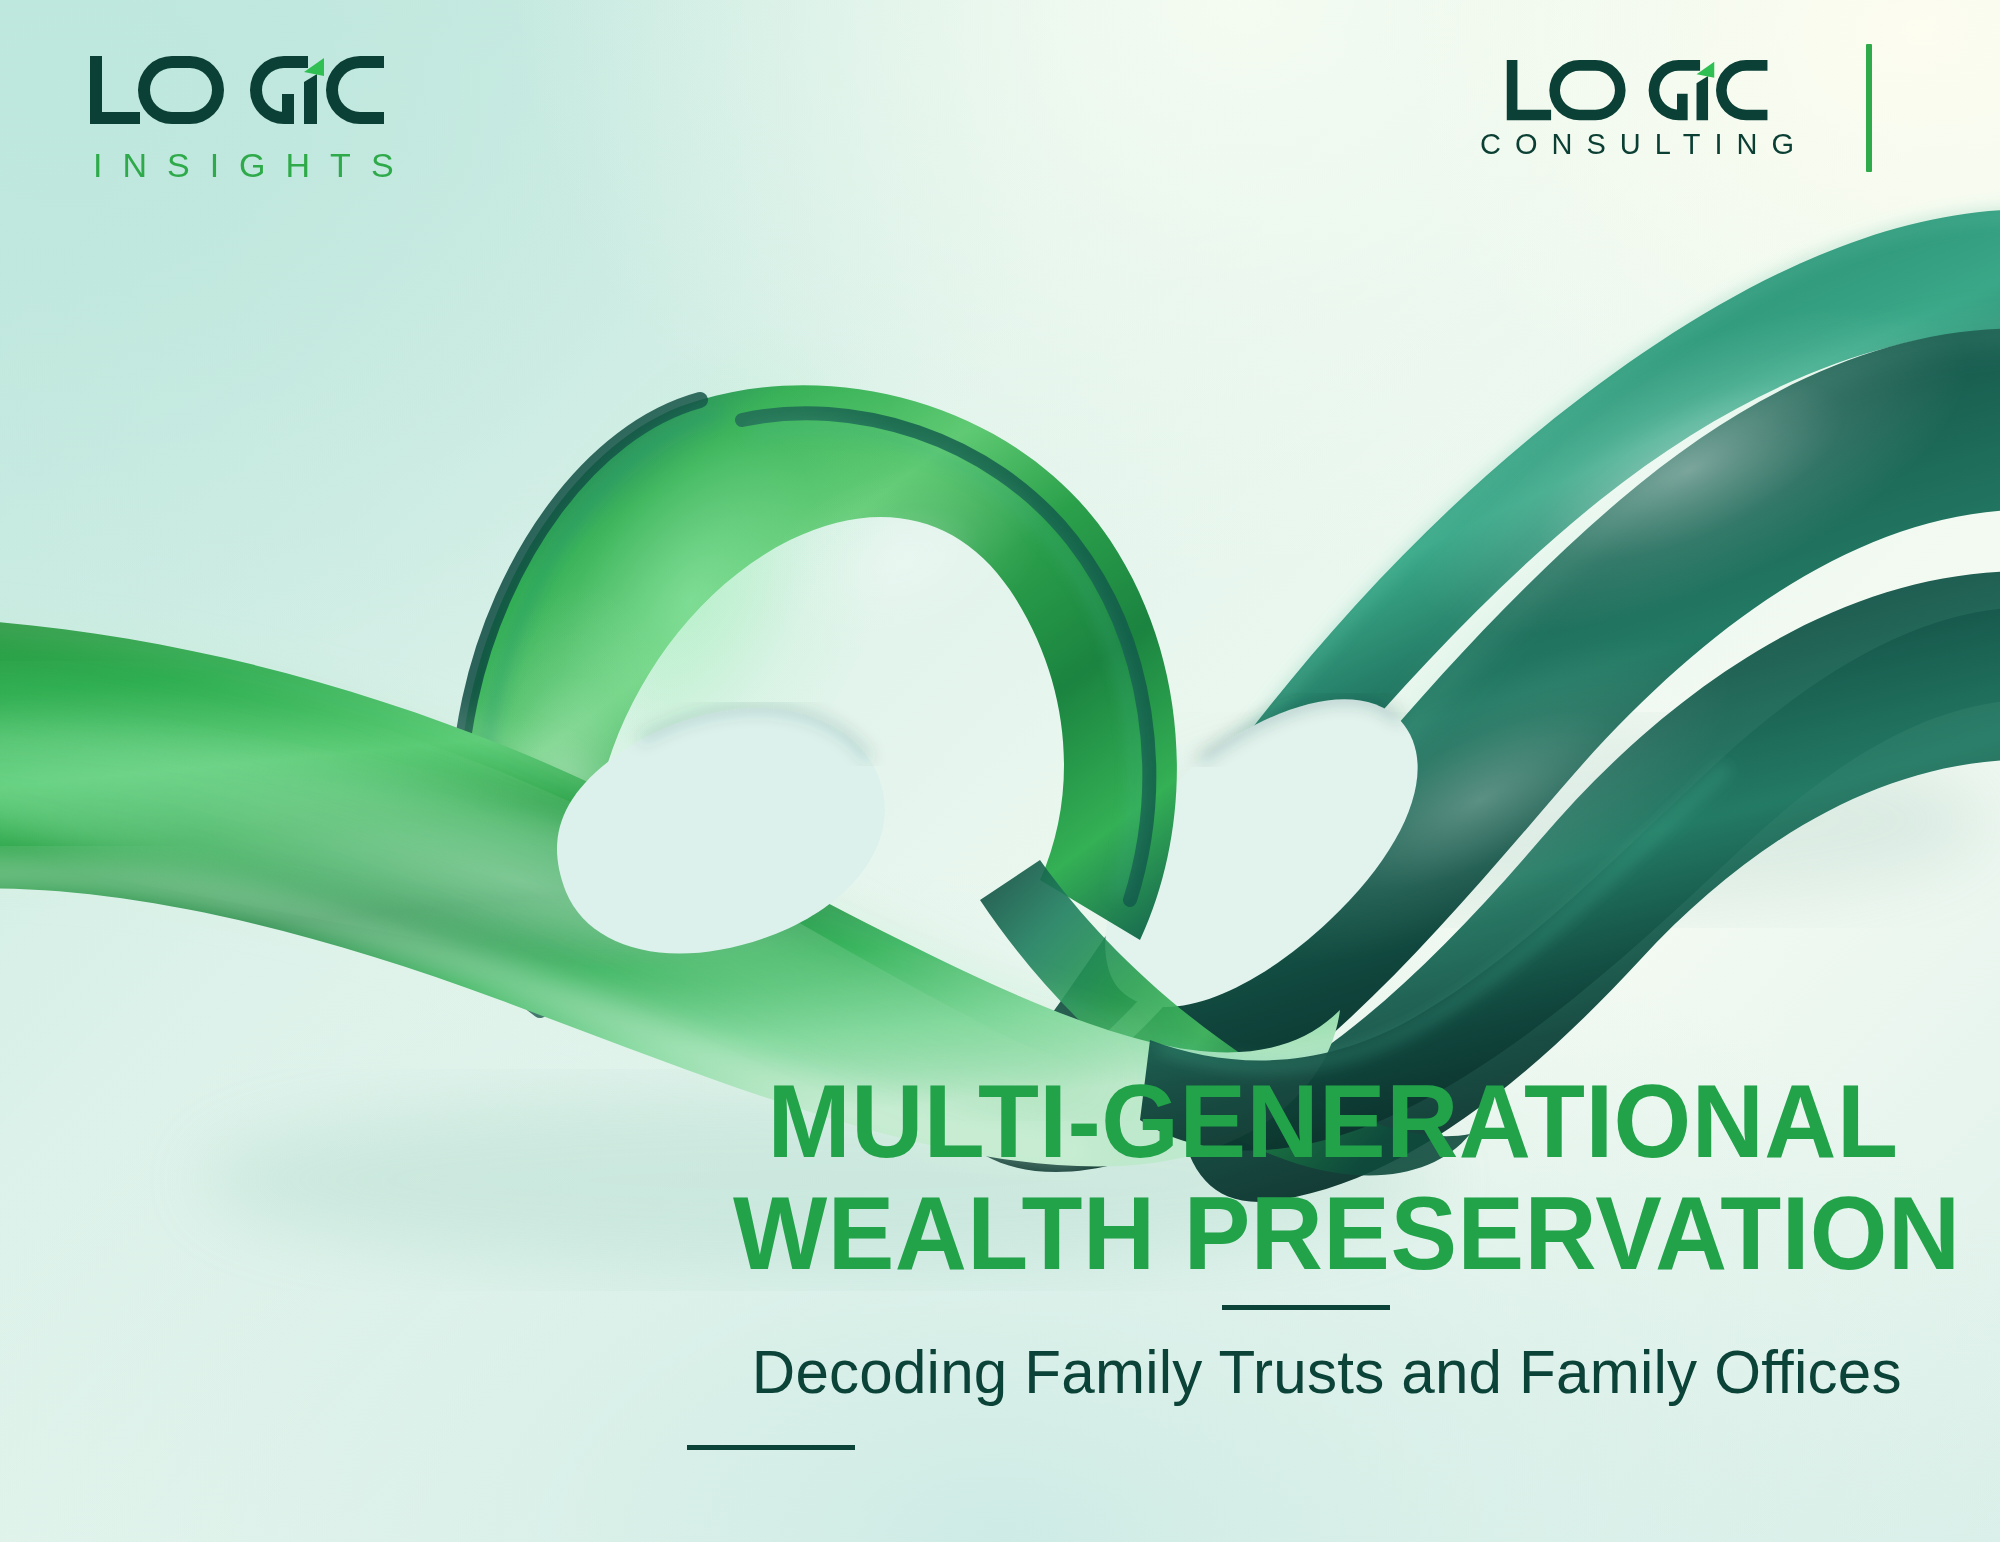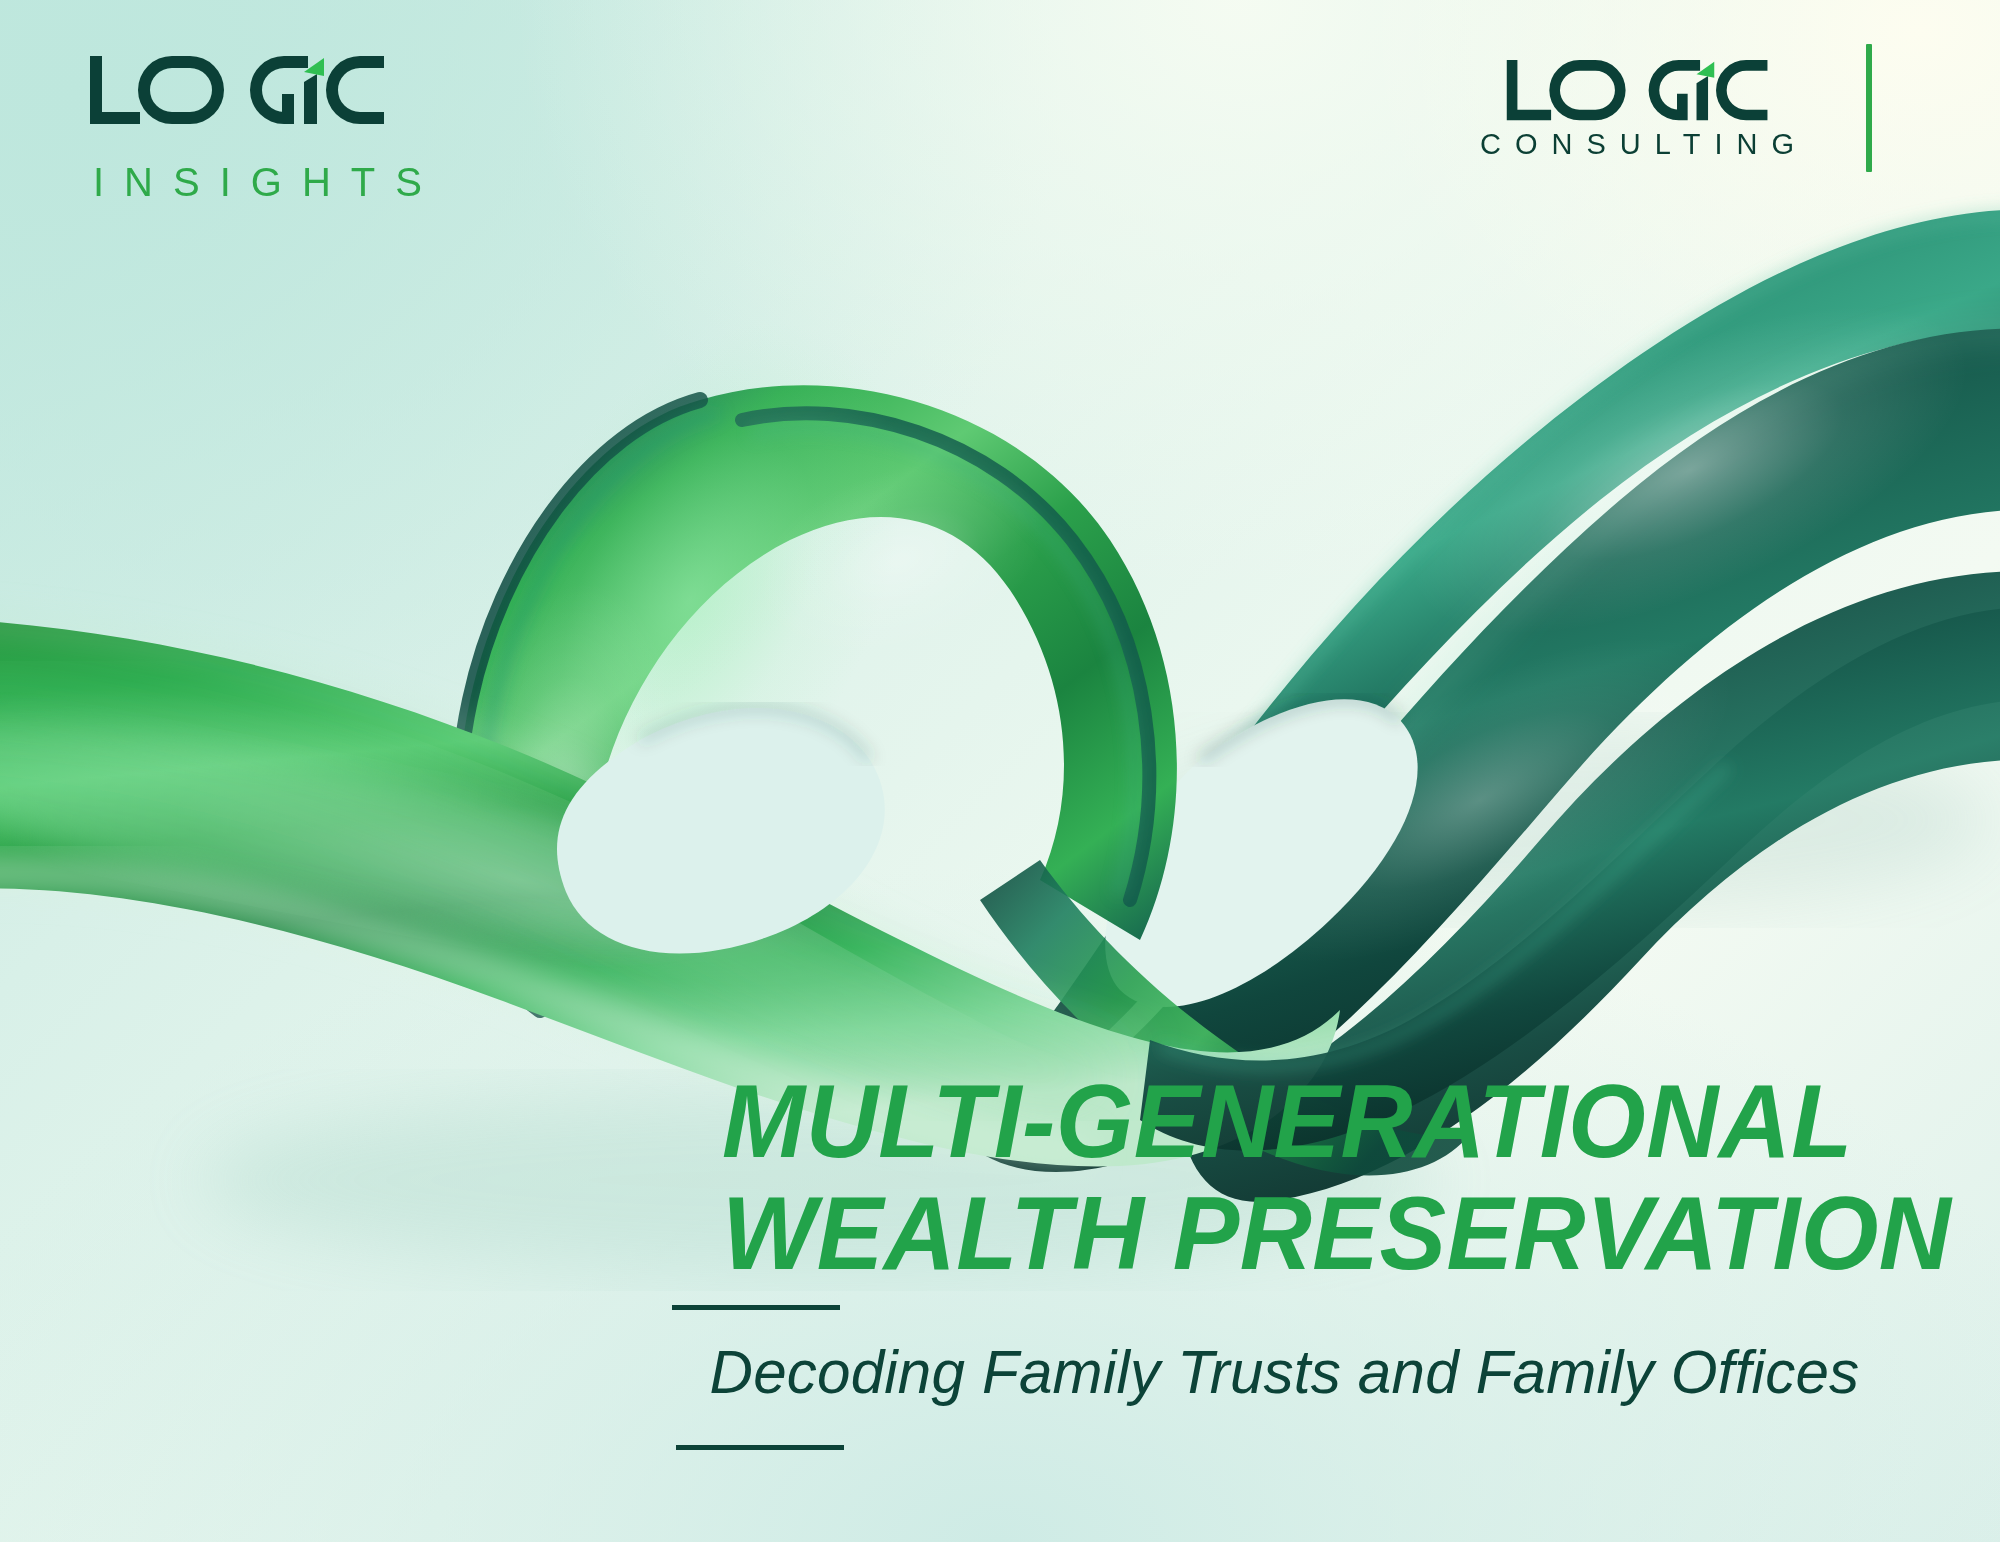--- a/index.html
+++ b/index.html
@@ -26,22 +26,22 @@
   #art { position:absolute; inset:0; }
   #art svg { display:block; width:2000px; height:1542px; }
 
   
   .header { position:absolute; top:0; left:0; width:2000px; height:230px; }
 
   
   .logo-left { position:absolute; left:88px; top:52px; }
   .logo-left .wordmark { display:block; }
   .logo-left .tagline {
-    margin-top:28px;
-    font-size:40px;
+    margin-top:14px;
+    font-size:34px;
     letter-spacing:20px;
     font-weight:400;
     color:#2faa4a;
     padding-left:5px;
     white-space:nowrap;
   }
 
   
   .logo-right {
     position:absolute; right:76px; top:44px;
@@ -70,25 +70,24 @@
     color:#0b3f34;
     letter-spacing:.2px;
     transform:scaleX(.92);
     transform-origin:left center;
     white-space:nowrap;
   }
 
   
   .titleblock {
     position:absolute;
-    right:78px;
+    right:67px;
     bottom:88px;
     width:1250px;
-    text-align:left;
-    font-style:italic;
+    text-align:center;
   }
   .title-line {
     font-size:104px;
     line-height:1.07;
     font-weight:700;
     color:#22a34a;
     letter-spacing:.5px;
     transform:scaleX(.96);
     transform-origin:right center;
     white-space:nowrap;

